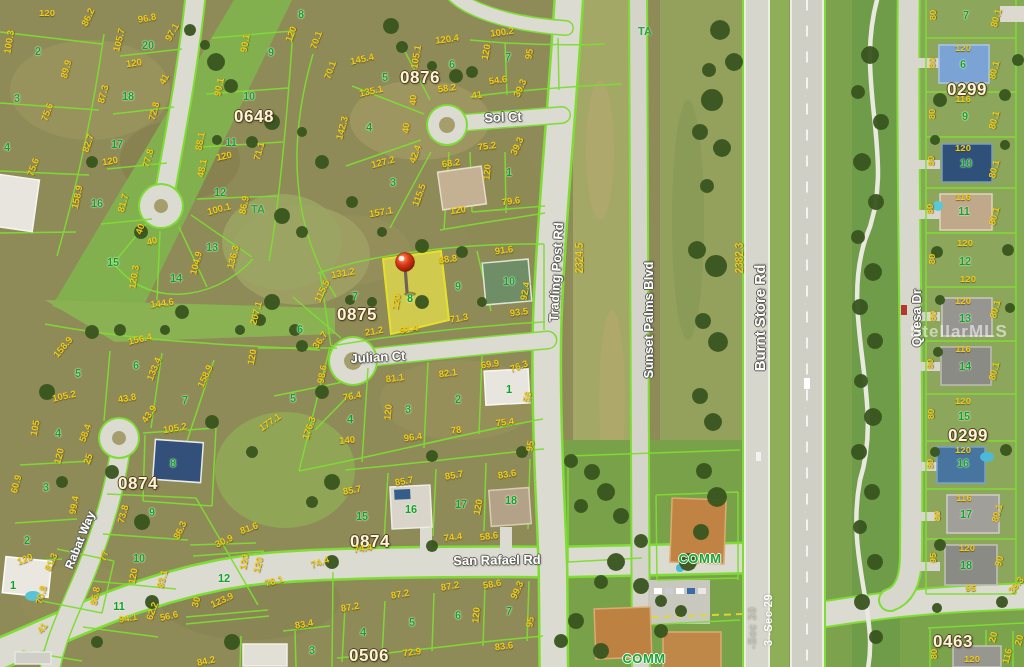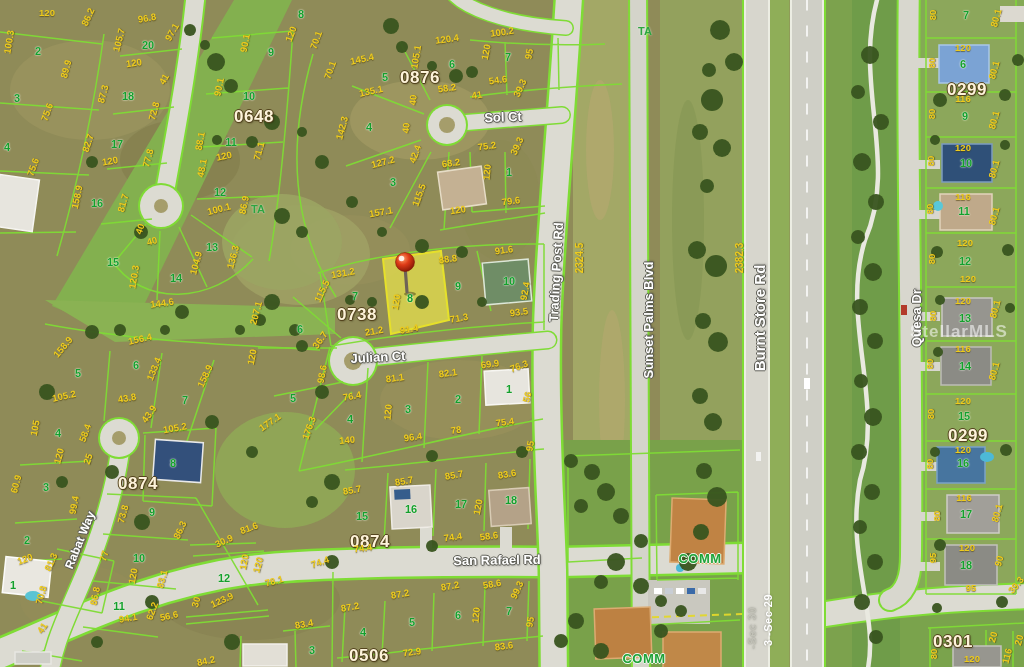--- a/index.html
+++ b/index.html
@@ -359,27 +359,27 @@
     <ellipse cx="410" cy="294" rx="6" ry="2.2" fill="rgba(0,0,0,.35)"></ellipse>
     <path d="M405,266 L407,292" stroke="#6e6257" stroke-width="3.2" stroke-linecap="round"></path>
     <circle cx="405" cy="262" r="9.5" fill="url(#pinGrad)" stroke="#7e1a08" stroke-width=".6"></circle>
     <circle cx="401.5" cy="258.5" r="2.8" fill="#ffffff" opacity=".85"></circle>
   </g>
 </svg>
 
 <div id="labels">
       <div class="lbl blocks" style="left: 254px; top: 116px; transform: translate(-50%, -50%) rotate(0deg);">0648</div>
       <div class="lbl blocks" style="left: 420px; top: 77px; transform: translate(-50%, -50%) rotate(0deg);">0876</div>
-      <div class="lbl blocks" style="left: 357px; top: 314px; transform: translate(-50%, -50%) rotate(0deg);">0738</div>
+      <div class="lbl blocks" style="left: 357px; top: 314px; transform: translate(-50%, -50%) rotate(0deg);">0875</div>
       <div class="lbl blocks" style="left: 138px; top: 483px; transform: translate(-50%, -50%) rotate(0deg);">0874</div>
       <div class="lbl blocks" style="left: 370px; top: 541px; transform: translate(-50%, -50%) rotate(0deg);">0874</div>
       <div class="lbl blocks" style="left: 369px; top: 655px; transform: translate(-50%, -50%) rotate(0deg);">0506</div>
       <div class="lbl blocks" style="left: 967px; top: 89px; transform: translate(-50%, -50%) rotate(0deg);">0299</div>
       <div class="lbl blocks" style="left: 968px; top: 435px; transform: translate(-50%, -50%) rotate(0deg);">0299</div>
-      <div class="lbl blocks" style="left: 953px; top: 641px; transform: translate(-50%, -50%) rotate(0deg);">0301</div>
+      <div class="lbl blocks" style="left: 953px; top: 641px; transform: translate(-50%, -50%) rotate(0deg);">0463</div>
       <div class="lbl streets" style="left: 503px; top: 117px; transform: translate(-50%, -50%) rotate(-2deg);">Sol Ct</div>
       <div class="lbl streets" style="left: 378px; top: 357px; transform: translate(-50%, -50%) rotate(-3deg);">Julian Ct</div>
       <div class="lbl streets" style="left: 497px; top: 560px; transform: translate(-50%, -50%) rotate(-1deg);">San Rafael Rd</div>
       <div class="lbl streets" style="left: 80px; top: 540px; transform: translate(-50%, -50%) rotate(-68deg); font-size: 12px;">Rabat Way</div>
       <div class="lbl streets" style="left: 556px; top: 272px; transform: translate(-50%, -50%) rotate(-87deg);">Trading Post Rd</div>
       <div class="lbl streets" style="left: 648px; top: 320px; transform: translate(-50%, -50%) rotate(-90deg);">Sunset Palms Blvd</div>
       <div class="lbl streets" style="left: 759px; top: 318px; transform: translate(-50%, -50%) rotate(-90deg); font-size: 15px;">Burnt Store Rd</div>
       <div class="lbl streets" style="left: 916px; top: 318px; transform: translate(-50%, -50%) rotate(-90deg);">Quesa Dr</div>
       <div class="lbl zoning" style="left: 700px; top: 558px; transform: translate(-50%, -50%) rotate(0deg);">COMM</div>
       <div class="lbl zoning" style="left: 644px; top: 658px; transform: translate(-50%, -50%) rotate(0deg);">COMM</div>

